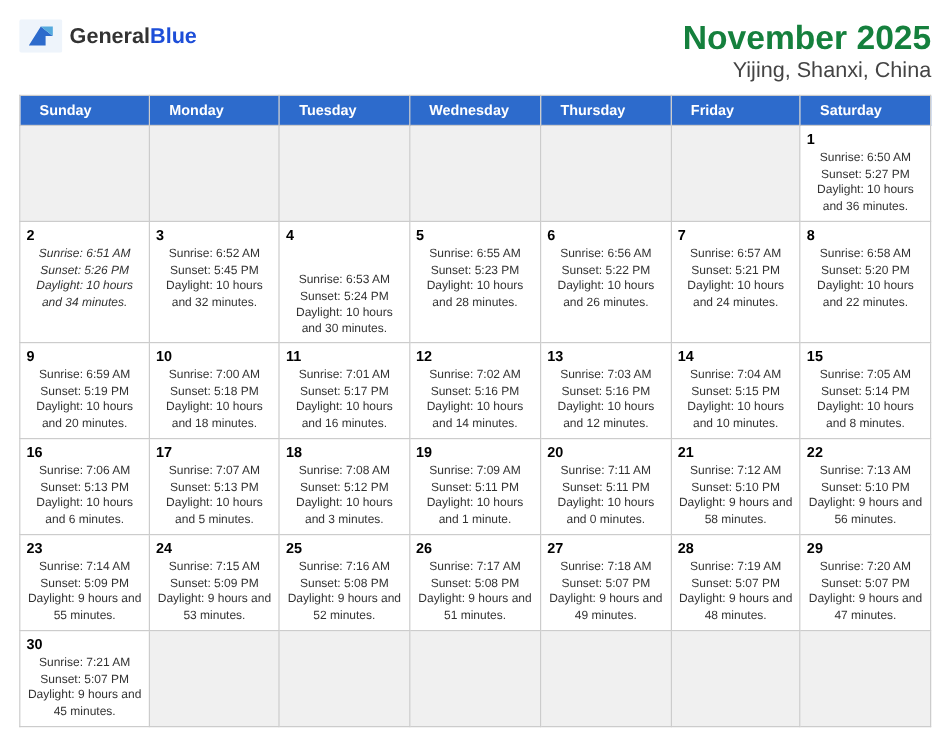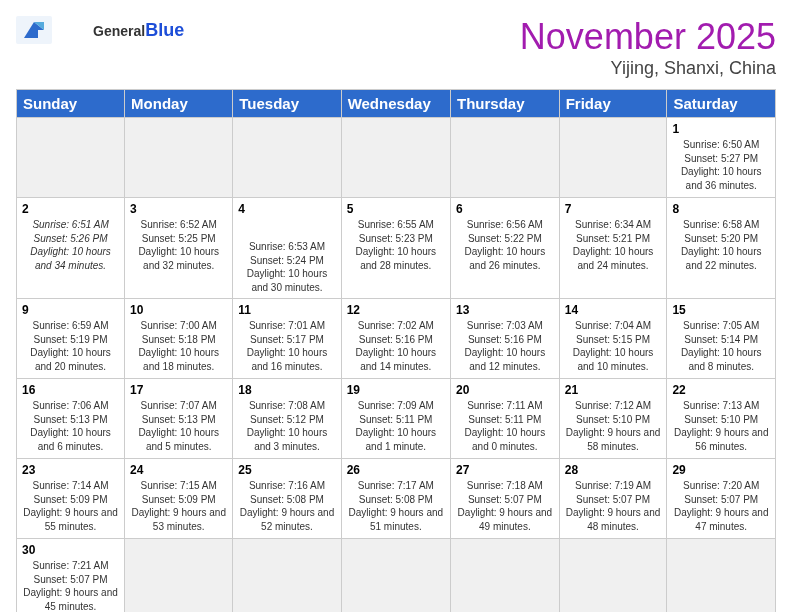--- a/index.html
+++ b/index.html
@@ -22,39 +22,39 @@
       gap: 6px;
     }
     .logo-icon {
       width: 36px;
       height: 28px;
     }
     .title-block {
       text-align: right;
     }
     .month-title {
-      font-size: 36px;
-      font-weight: normal;
-      color: #a21caf;
+      font-size: 28px;
+      font-weight: bold;
+      color: #15803d;
     }
     .location {
       font-size: 18px;
       color: #444;
     }
     .calendar {
       width: 100%;
       border-collapse: collapse;
       font-size: 10.5px;
     }
     .calendar th {
       background: #2d6bcc;
       color: #fff;
       text-align: left;
-      padding: 5px 6px;
-      font-size: 15px;
+      padding: 5px 16px;
+      font-size: 12px;
       border: 1px solid #ccc;
     }
     .calendar td {
       border: 1px solid #ccc;
       vertical-align: top;
       padding: 4px 5px;
       width: 110px;
       min-height: 80px;
       background: #fff;
     }
@@ -81,21 +81,21 @@
 <body>
 
 <div class="header">
   <div class="logo">
     <svg class="logo-icon" viewBox="0 0 36 28" xmlns="http://www.w3.org/2000/svg">
       <rect x="0" y="0" width="36" height="28" rx="2" fill="#eef4fb"></rect>
       <polygon points="8,22 18,6 28,14 22,14 22,22" fill="#2d6bcc"></polygon>
       <polygon points="18,6 28,6 28,14" fill="#55aadd"></polygon>
     </svg>
     <div>
-      <span style="color:#333;font-size:14px;font-weight:bold;margin-left:35px;">General</span><span style="color:#1d4ed8;font-size:18px;font-weight:bold;">Blue</span>
+      <span style="color:#333;font-size:18px;font-weight:bold;">General</span><span style="color:#1d4ed8;font-size:18px;font-weight:bold;">Blue</span>
     </div>
   </div>
   <div class="title-block">
     <div class="month-title">November 2025</div>
     <div class="location">Yijing, Shanxi, China</div>
   </div>
 </div>
 
 <table class="calendar">
   <thead>
@@ -127,21 +127,21 @@
       <tr class="week-row">
         <td>
           <span class="day-num">2</span>
           <div class="day-info" style="white-space: pre-line; font-style: italic;">Sunrise: 6:51 AM
 Sunset: 5:26 PM
 Daylight: 10 hours and 34 minutes.</div>
         </td>
         <td>
           <span class="day-num">3</span>
           <div class="day-info" style="white-space: pre-line;">Sunrise: 6:52 AM
-Sunset: 5:25 PM
+Sunset: 5:45 PM
 Daylight: 10 hours and 32 minutes.</div>
         </td>
         <td>
           <span class="day-num">4</span>
           <div class="day-info" style="white-space: pre-line; margin-top: 24px;">Sunrise: 6:53 AM
 Sunset: 5:24 PM
 Daylight: 10 hours and 30 minutes.</div>
         </td>
         <td>
           <span class="day-num">5</span>
@@ -150,21 +150,21 @@
 Daylight: 10 hours and 28 minutes.</div>
         </td>
         <td>
           <span class="day-num">6</span>
           <div class="day-info" style="white-space: pre-line;">Sunrise: 6:56 AM
 Sunset: 5:22 PM
 Daylight: 10 hours and 26 minutes.</div>
         </td>
         <td>
           <span class="day-num">7</span>
-          <div class="day-info" style="white-space: pre-line;">Sunrise: 6:34 AM
+          <div class="day-info" style="white-space: pre-line;">Sunrise: 6:57 AM
 Sunset: 5:21 PM
 Daylight: 10 hours and 24 minutes.</div>
         </td>
         <td>
           <span class="day-num">8</span>
           <div class="day-info" style="white-space: pre-line;">Sunrise: 6:58 AM
 Sunset: 5:20 PM
 Daylight: 10 hours and 22 minutes.</div>
         </td>
       </tr>

